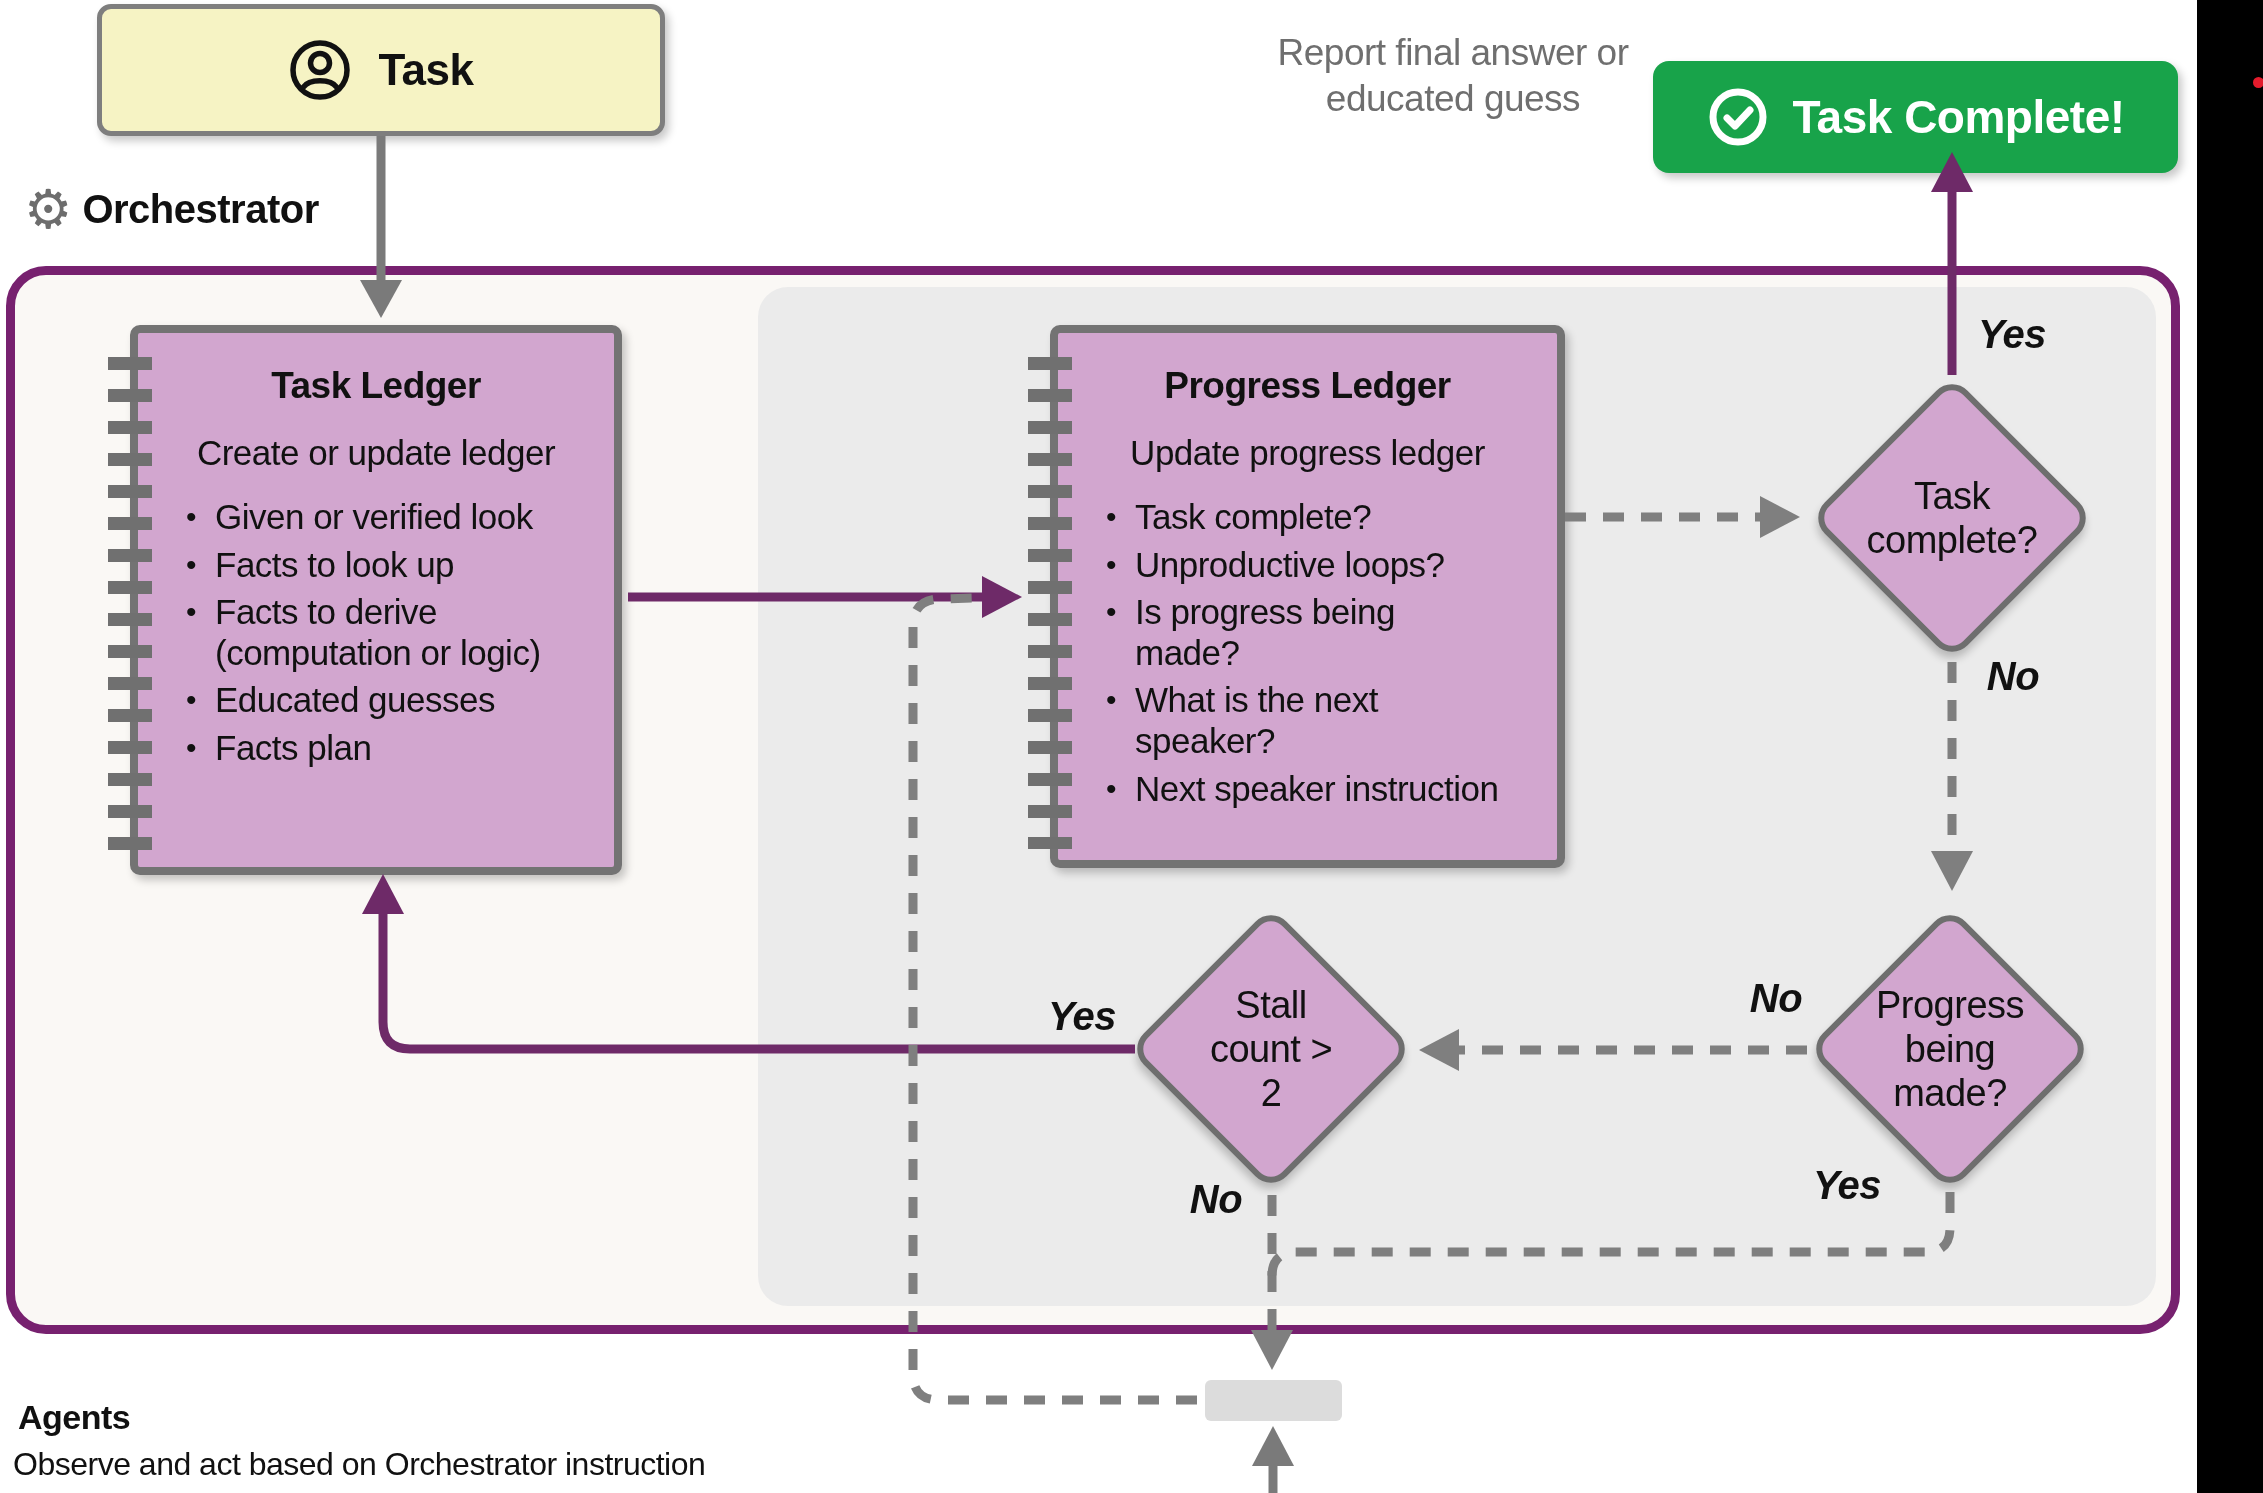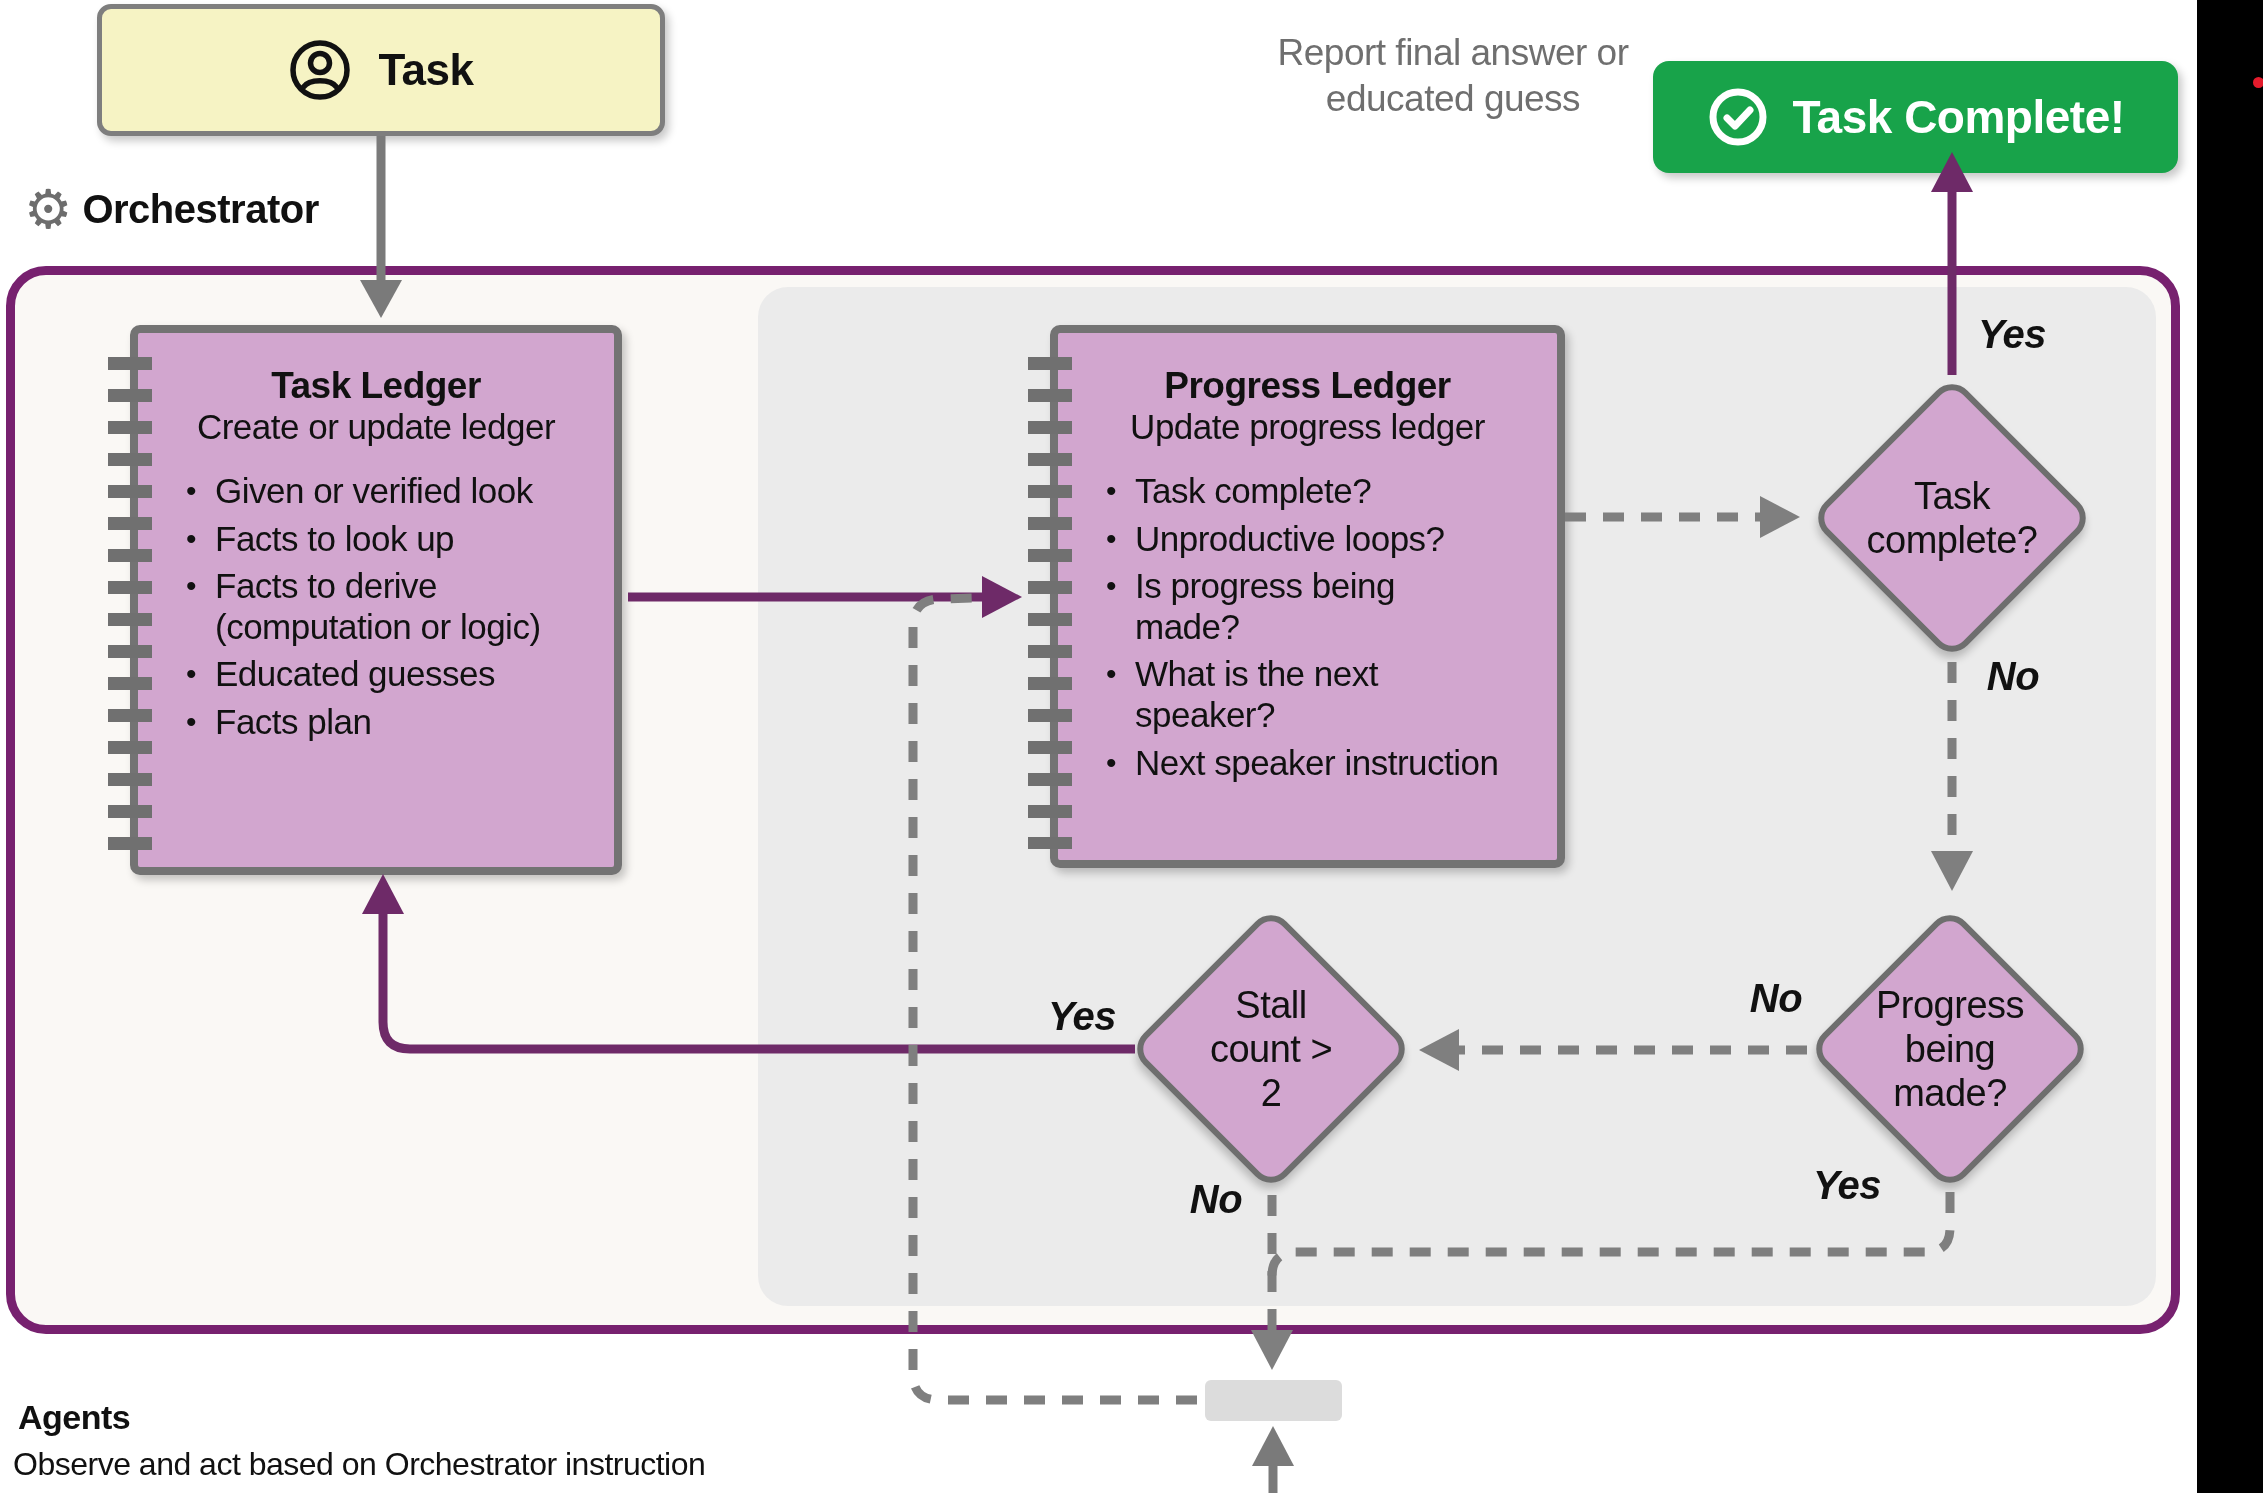--- a/index.html
+++ b/index.html
@@ -28,21 +28,21 @@
   #orch-label .txt{font-size:40px;font-weight:800;letter-spacing:-.5px;}
 
   
   .notebook{box-sizing:border-box;background:#d2a6cf;border:8px solid #737373;border-radius:10px;z-index:6;}
   #task-ledger{left:130px;top:325px;width:492px;height:550px;}
   #progress-ledger{left:1050px;top:325px;width:515px;height:543px;}
   .rings{width:44px;background:repeating-linear-gradient(180deg,#707070 0 13px,rgba(0,0,0,0) 13px 32px);z-index:7;}
   #task-ledger-rings{left:108px;top:357px;height:496px;}
   #progress-ledger-rings{left:1028px;top:357px;height:492px;}
   .nb-title{margin-top:32px;text-align:center;font-size:37px;font-weight:bold;letter-spacing:-.5px;}
-  .nb-sub{text-align:center;font-size:35px;letter-spacing:-.5px;white-space:pre-line;}
+  .nb-sub{margin-top:26px;text-align:center;font-size:35px;letter-spacing:-.5px;white-space:pre-line;}
   .nb-list{margin-top:24px;padding:0 18px 0 48px;}
   .b-item{display:flex;gap:15px;margin-bottom:7px;font-size:35px;line-height:1.16;letter-spacing:-.5px;}
   .b-item .dot{flex:0 0 14px;font-size:30px;line-height:1.35;}
   .b-item .b-txt{white-space:pre-line;}
 
   
   .diamond{width:202px;height:202px;box-sizing:border-box;background:#d2a6cf;border:6px solid #6e6e6e;
            border-radius:22px;transform:rotate(45deg);z-index:6;}
   .d-label{width:260px;height:202px;display:flex;align-items:center;justify-content:center;text-align:center;
            font-size:38px;line-height:1.16;letter-spacing:-.5px;white-space:pre-line;z-index:8;}

